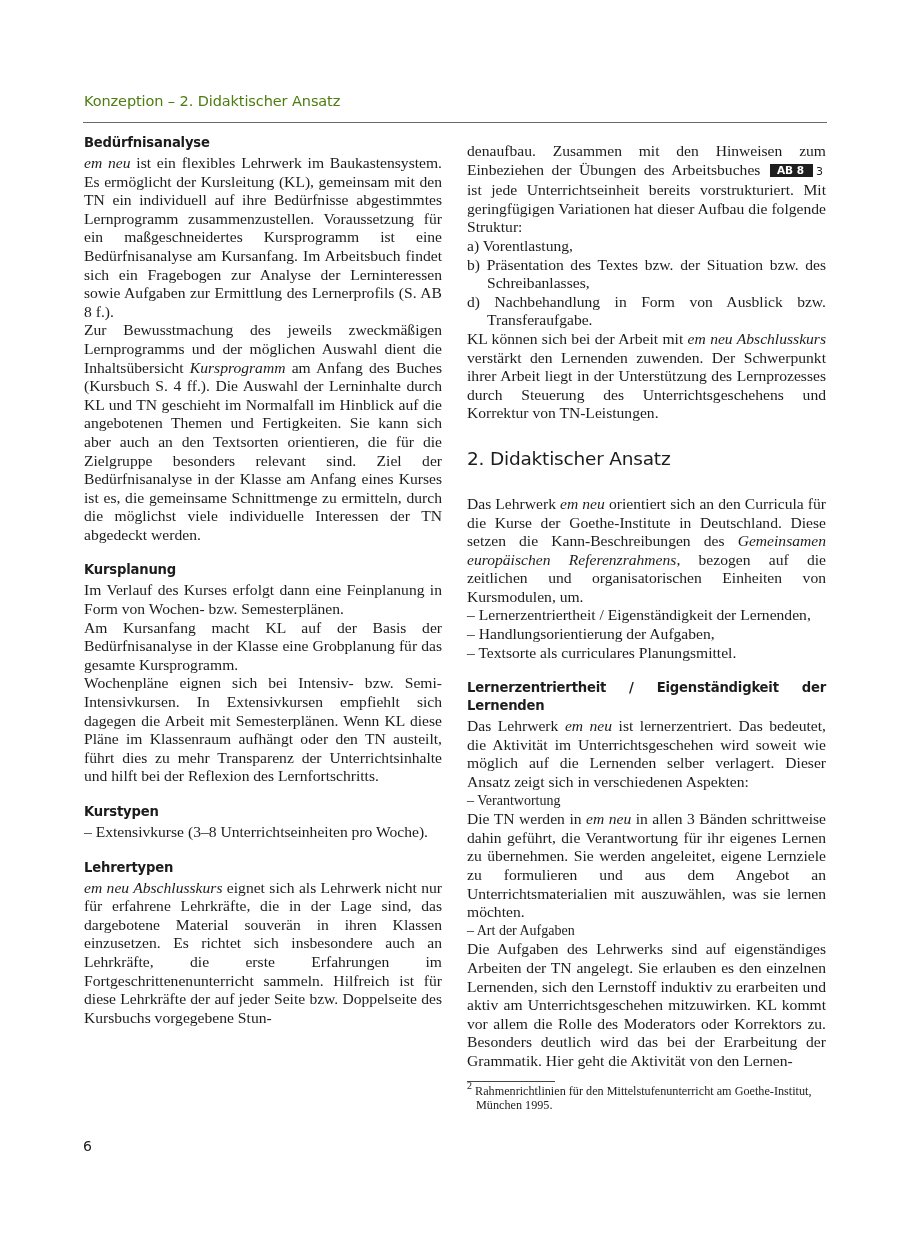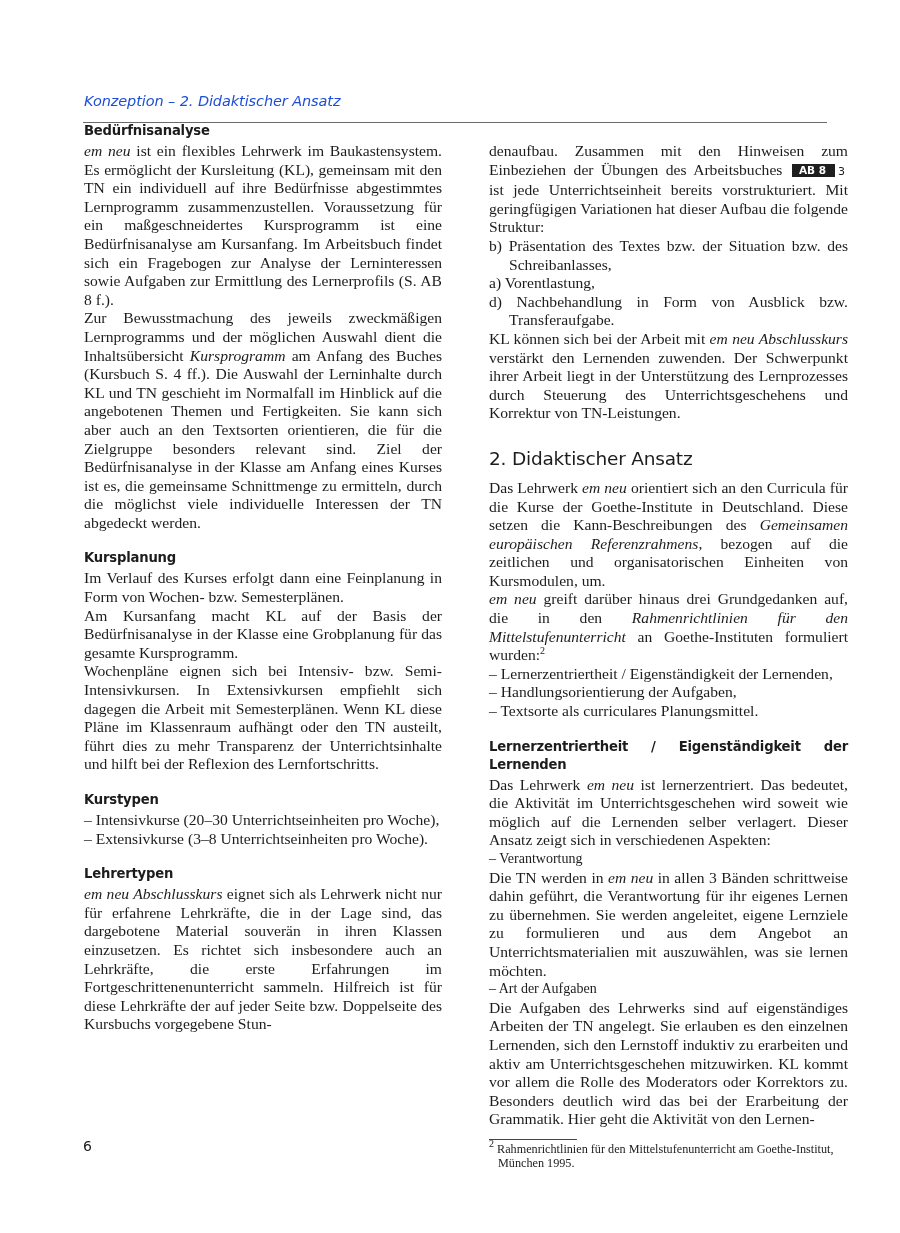--- a/index.html
+++ b/index.html
@@ -15,42 +15,41 @@
       color: #1c1c1c;
     }
     .running-head {
       position: absolute;
       left: 84px;
       top: 93px;
       font-family: "DejaVu Sans", sans-serif;
       font-size: 14.5px;
       font-weight: normal;
       letter-spacing: -0.1px;
-      color: #1d4ed8;
-      font-style: italic;
+      color: #4d7c0f;
     }
     .head-rule {
       position: absolute;
       left: 83px;
       top: 122px;
       width: 744px;
       height: 0;
       border-top: 1.6px solid #6a6a6a;
     }
     .col {
       position: absolute;
-      top: 122px;
+      top: 134px;
       width: 358px;
       font-family: "Liberation Serif", serif;
       font-size: 15.6px;
       line-height: 18.6px;
       text-align: justify;
     }
     .col-left { left: 84px; }
-    .col-right { left: 489px; top: 142px; width: 359px; }
+    .col-right { left: 467px; top: 142px; width: 359px; }
     .sec-h {
       font-family: "DejaVu Sans", sans-serif;
       font-weight: bold;
       font-size: 13.2px;
       line-height: 18px;
       margin: 0 0 2px 0;
       letter-spacing: -0.2px;
     }
     .sec-h + p { margin-top: 0; }
     p { margin: 0; }
@@ -92,21 +91,21 @@
     .ab-num {
       font-family: "DejaVu Sans", sans-serif;
       font-size: 11px;
       margin-right: 3px;
     }
     .h2 {
       font-family: "DejaVu Sans", sans-serif;
       font-size: 18.5px;
       font-weight: normal;
       line-height: 24px;
-      margin: 0 0 8px 0;
+      margin: 0 0 24px 0;
       letter-spacing: -0.2px;
     }
     .subhead-serif {
       font-family: "Liberation Serif", serif;
       font-size: 14px;
     }
     sup { font-size: 10px; line-height: 0; vertical-align: 6px; }
     .footnote-rule {
       width: 88px;
       border-top: 1px solid #444;
@@ -150,51 +149,49 @@
     <p>Im Verlauf des Kurses erfolgt dann eine Feinplanung in Form von Wochen- bzw. Semesterplänen.</p>
     <p>Am Kursanfang macht KL auf der Basis der Bedürfnisanalyse in der Klasse eine Grobplanung für das gesamte Kursprogramm.</p>
     <p>Wochenpläne eignen sich bei Intensiv- bzw. Semi-Intensivkursen. In Extensivkursen empfiehlt sich dagegen die Arbeit mit Semesterplänen. Wenn KL diese Pläne im Klassenraum aufhängt oder den TN austeilt, führt dies zu mehr Transparenz der Unterrichtsinhalte und hilft bei der Reflexion des Lernfortschritts.</p>
   </section>
 
   <div class="gap"></div>
 
   <section>
     <h3 class="sec-h">Kurstypen</h3>
     <ul class="dash">
-      <li>– Intensivkurse (20–30 Unterrichtseinheiten pro Woche),</li>
       <li>– Extensivkurse (3–8 Unterrichtseinheiten pro Woche).</li>
     </ul>
   </section>
 
   <div class="gap"></div>
 
   <section>
     <h3 class="sec-h">Lehrertypen</h3>
     <p><em>em neu Abschlusskurs</em><span> eignet sich als Lehrwerk nicht nur für erfahrene Lehrkräfte, die in der Lage sind, das dargebotene Material souverän in ihren Klassen einzusetzen. Es richtet sich insbesondere auch an Lehrkräfte, die erste Erfahrungen im Fortgeschrittenenunterricht sammeln. Hilfreich ist für diese Lehrkräfte der auf jeder Seite bzw. Doppelseite des Kursbuchs vorgegebene Stun-</span></p>
   </section>
 </div>
 
 <div class="col col-right">
 
   <section>
     <p><span>denaufbau. Zusammen mit den Hinweisen zum Einbeziehen der Übungen des Arbeitsbuches </span><span class="ab-badge">AB 8</span><span class="ab-num">3</span><span> ist jede Unterrichtseinheit bereits vorstrukturiert. Mit geringfügigen Variationen hat dieser Aufbau die folgende Struktur:</span></p>
     <ol class="alpha">
+      <li>a)  Vorentlastung,</li>
       <li>b)  Präsentation des Textes bzw. der Situation bzw. des Schreibanlasses,</li>
-      <li>a)  Vorentlastung,</li>
       <li>d)  Nachbehandlung in Form von Ausblick bzw. Transferaufgabe.</li>
     </ol>
     <p><span>KL können sich bei der Arbeit mit </span><em>em neu Abschlusskurs</em><span> verstärkt den Lernenden zuwenden. Der Schwerpunkt ihrer Arbeit liegt in der Unterstützung des Lernprozesses durch Steuerung des Unterrichtsgeschehens und Korrektur von TN-Leistungen.</span></p>
   </section>
 
   <div class="gap" style="height:24px"></div>
 
   <section>
     <h2 class="h2">2. Didaktischer Ansatz</h2>
     <p><span>Das Lehrwerk </span><em>em neu</em><span> orientiert sich an den Curricula für die Kurse der Goethe-Institute in Deutschland. Diese setzen die Kann-Beschreibungen des </span><em>Gemeinsamen europäischen Referenzrahmens</em><span>, bezogen auf die zeitlichen und organisatorischen Einheiten von Kursmodulen, um.</span></p>
-    <p><em>em neu</em><span> greift darüber hinaus drei Grundgedanken auf, die in den </span><em>Rahmenrichtlinien für den Mittelstufenunterricht</em><span> an Goethe-Instituten formuliert wurden:</span><sup>2</sup></p>
     <ul class="dash">
       <li>– Lernerzentriertheit / Eigenständigkeit der Lernenden,</li>
       <li>– Handlungsorientierung der Aufgaben,</li>
       <li>– Textsorte als curriculares Planungsmittel.</li>
     </ul>
   </section>
 
   <div class="gap"></div>
 
   <section>

